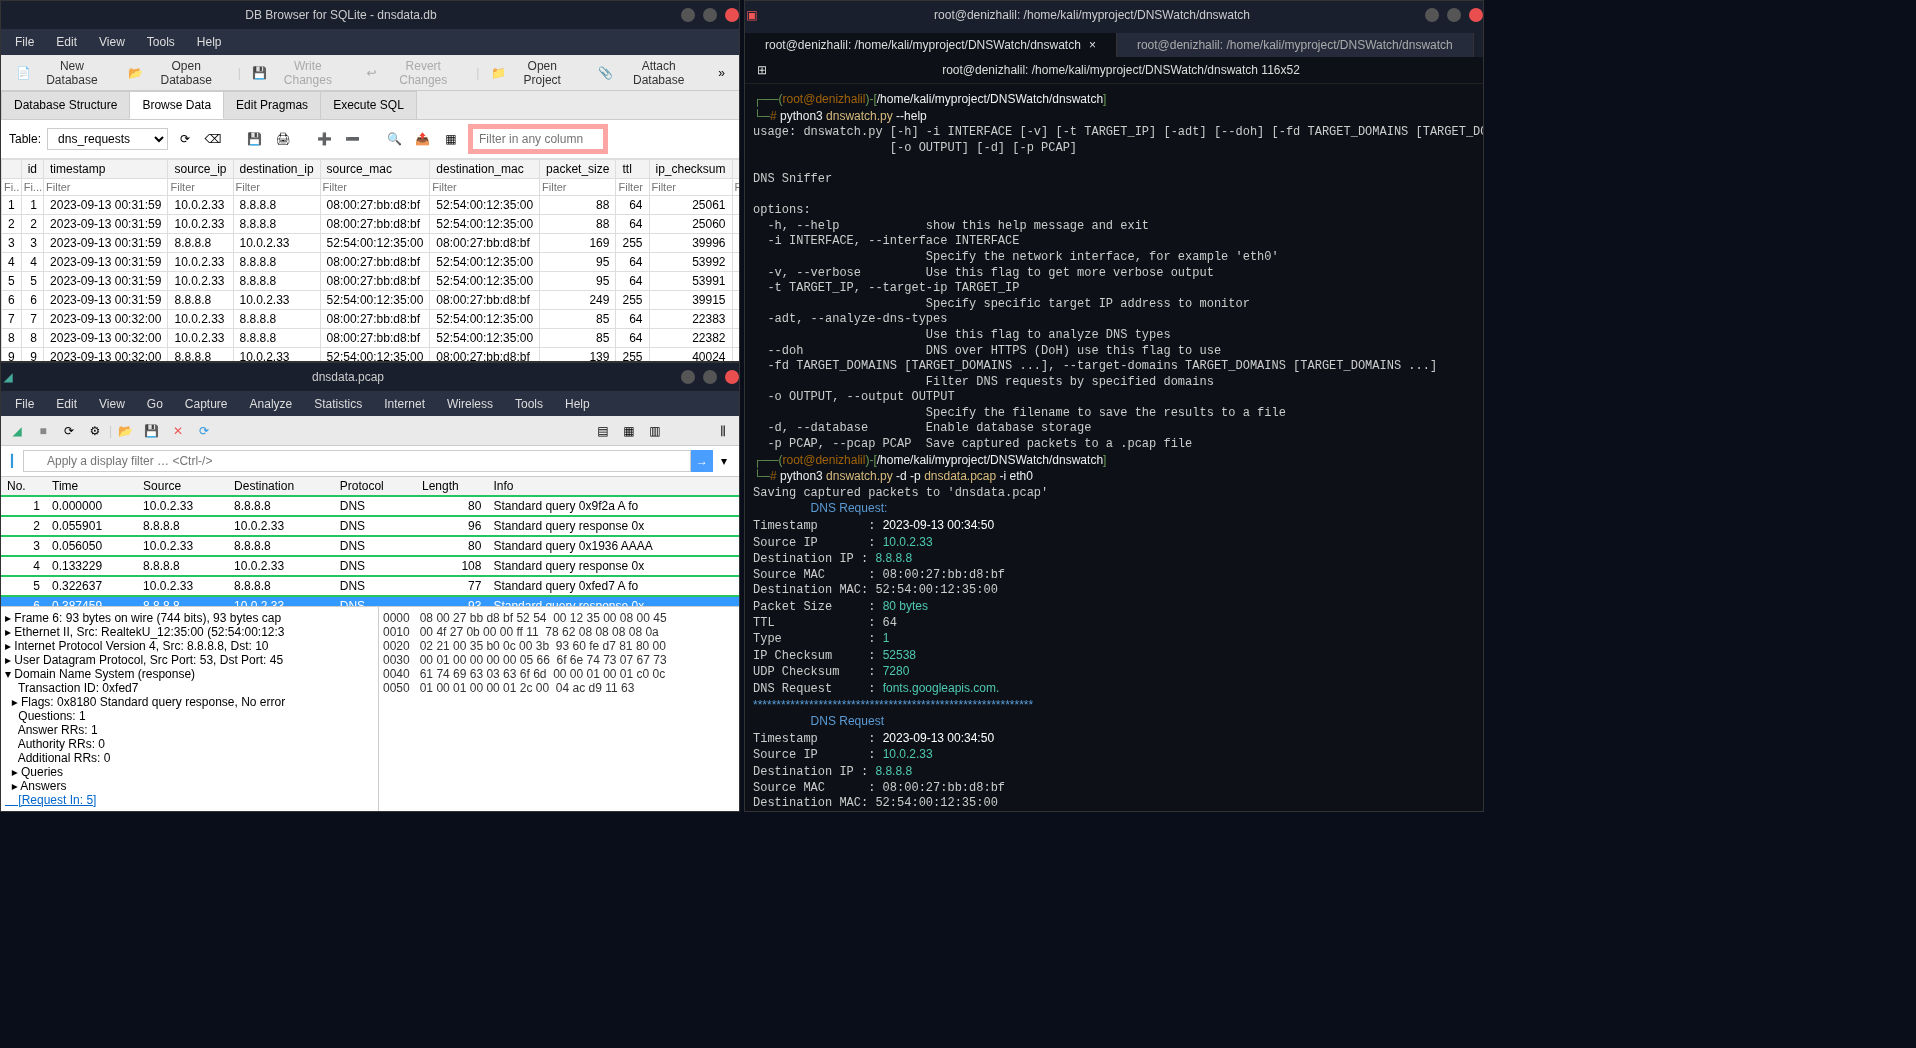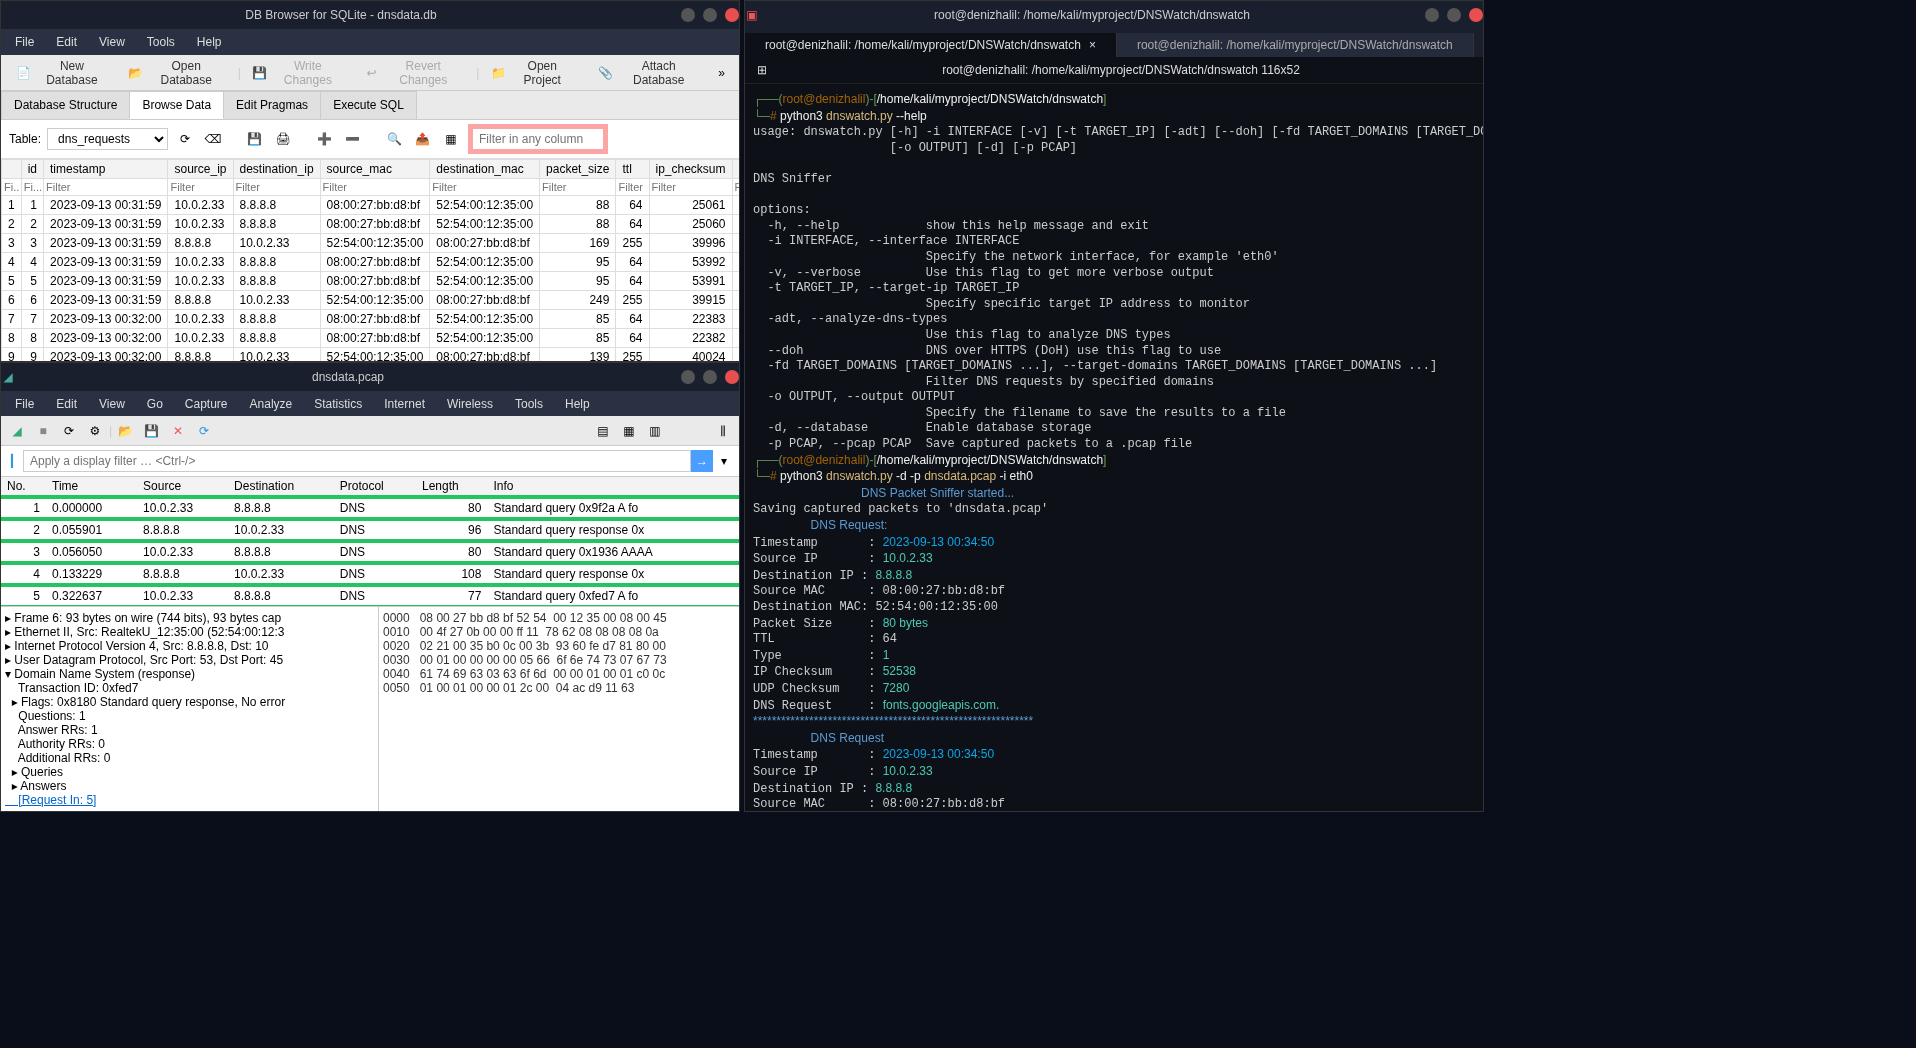--- a/index.html
+++ b/index.html
@@ -29,23 +29,23 @@
 th{background:#f3f3f3;font-weight:normal;position:sticky;top:0}
 tr.filterrow input{width:100%;border:none;padding:2px;font-size:11px;color:#888}
 tr.filterrow td{padding:0}
 td.num{text-align:right}
 tr.sel{background:#3399ff;color:#fff}
 
 
 .ws-toolbar{background:#eaeaea;height:30px;display:flex;align-items:center;padding:0 4px;gap:2px;border-bottom:1px solid #ccc}
 .ws-toolbar .iconbtn{width:24px;height:24px}
 .ws-filter{display:flex;align-items:center;padding:4px;background:#fff;border-bottom:1px solid #ccc}
-.ws-filter input{flex:1;padding:3px 6px;border:1px solid #ccc}
+.ws-filter input{flex:1;padding:3px 23px;border:1px solid #ccc}
 .ws-packets{height:130px;overflow:auto;background:#fff;font-family:monospace}
-.ws-packets table td,.ws-packets table th{border:none;border-bottom:4px solid #22c55e}
+.ws-packets table td,.ws-packets table th{border:none;border-bottom:2px solid #22c55e}
 .ws-detail{flex:1;display:flex;background:#fff;border-top:1px solid #ccc;font-family:monospace;font-size:12px}
 .ws-tree{flex:1;padding:4px;overflow:auto;border-right:1px solid #ccc}
 .ws-tree div{white-space:pre}
 .ws-hex{width:360px;padding:4px;overflow:auto;color:#333}
 .ws-hex div{white-space:pre}
 .link{color:#0066cc;text-decoration:underline}
 
 
 .term-window{position:absolute;background:#0d1117;border:1px solid #333;display:flex;flex-direction:column}
 .term-tabs{background:#1a1f2e;display:flex;height:28px;align-items:flex-end}
@@ -53,21 +53,21 @@
 .term-tab.active{background:#0d1117;color:#ddd}
 .term-path{background:#0d1117;color:#ddd;padding:6px 10px;font-size:11px;text-align:center;border-bottom:1px solid #222}
 .term-body{flex:1;background:#0d1117;color:#ccc;font-family:"Consolas","Courier New",monospace;font-size:13px;padding:8px;overflow:auto;line-height:1.3}
 .term-body pre{font-family:inherit;white-space:pre}
 .c-red{color:#a16207}
 .c-blue{color:#5b9bd5}
 .c-white{color:#f0f0f0}
 .c-cyan{color:#4ec9b0}
 .c-yellow{color:#d7ba7d}
 .c-green{color:#6a9955}
-.c-orange{color:#0ea5e9}
+.c-orange{color:#ffffff}
 </style>
 </head>
 <body>
 
 <div class="window" style="left:0;top:0;width:740px;height:362px">
   <div class="titlebar">
     <span class="title">DB Browser for SQLite - dnsdata.db</span>
     <div class="winbtns">
       <div class="winbtn"></div>
       <div class="winbtn"></div>
@@ -471,21 +471,20 @@
                         Use this flag to analyze DNS types
   --doh                 DNS over HTTPS (DoH) use this flag to use
   -fd TARGET_DOMAINS [TARGET_DOMAINS ...], --target-domains TARGET_DOMAINS [TARGET_DOMAINS ...]
                         Filter DNS requests by specified domains
   -o OUTPUT, --output OUTPUT
                         Specify the filename to save the results to a file
   -d, --database        Enable database storage
   -p PCAP, --pcap PCAP  Save captured packets to a .pcap file</pre>
       <pre><span class="c-green">┌──(</span><span class="c-red">root@denizhalil</span><span class="c-green">)-[</span><span class="c-white">/home/kali/myproject/DNSWatch/dnswatch</span><span class="c-green">]</span>
 <span class="c-green">└─</span><span class="c-red"># </span><span class="c-white">python3 </span><span class="c-yellow">dnswatch.py</span><span class="c-white"> -d -p </span><span class="c-yellow">dnsdata.pcap</span><span class="c-white"> -i eth0</span></pre>
-      <pre>               <span class="c-blue">DNS Packet Sniffer started...</span></pre>
       <pre>Saving captured packets to 'dnsdata.pcap'</pre>
       <pre>        <span class="c-blue">DNS Request:</span></pre>
       <pre>Timestamp       : <span class="c-orange">2023-09-13 00:34:50</span>
 Source IP       : <span class="c-cyan">10.0.2.33</span>
 Destination IP : <span class="c-cyan">8.8.8.8</span>
 Source MAC      : 08:00:27:bb:d8:bf
 Destination MAC: 52:54:00:12:35:00
 Packet Size     : <span class="c-cyan">80 bytes</span>
 TTL             : 64
 Type            : <span class="c-cyan">1</span>

